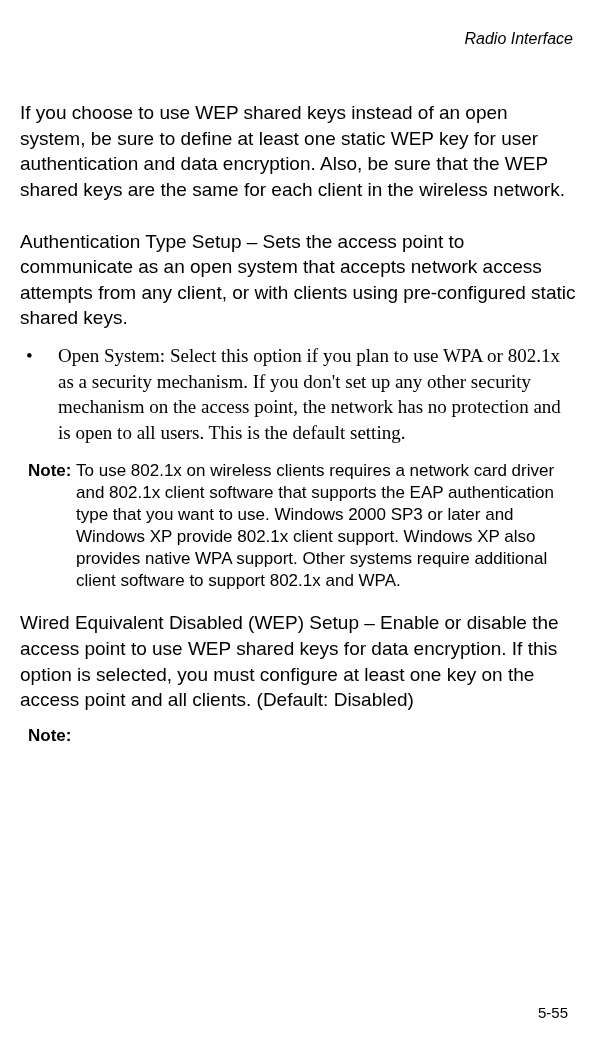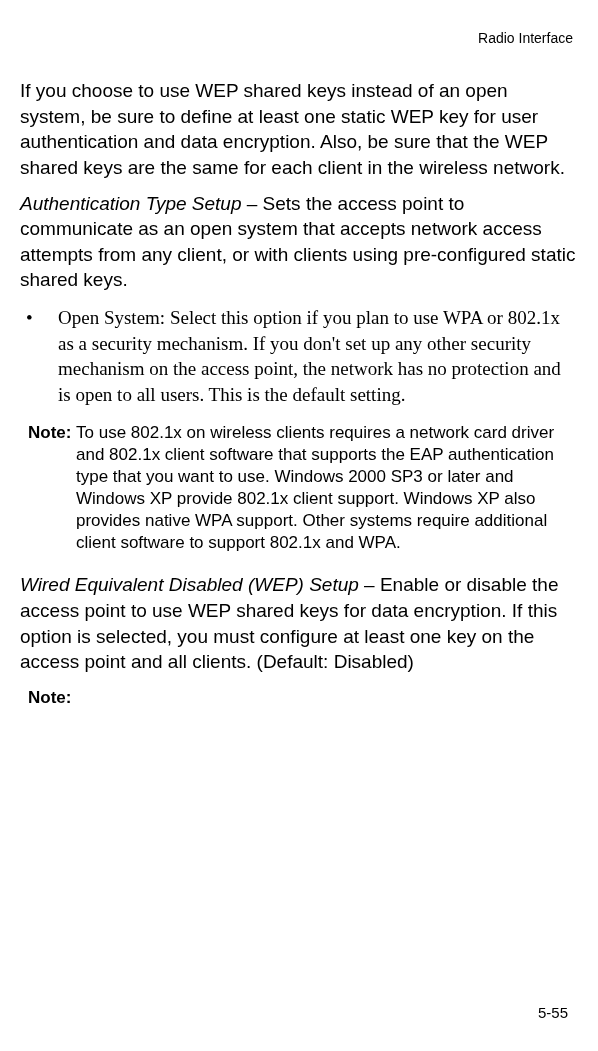--- a/index.html
+++ b/index.html
@@ -11,36 +11,36 @@
       width: 598px;
       height: 1051px;
       font-family: Arial, Helvetica, sans-serif;
       background: #fff;
       color: #000;
       padding: 30px 20px 30px 20px;
       position: relative;
     }
     .header {
       text-align: right;
-      font-size: 14px;
-      margin-bottom: 32px;
+      font-style: italic;
+      font-size: 16px;
+      margin-bottom: 52px;
       padding-right: 5px;
     }
     .body-text {
       font-size: 19px;
       line-height: 1.35;
-      margin-bottom: 10px;
+      margin-bottom: 26px;
     }
     .section-intro {
       font-size: 19px;
       line-height: 1.35;
       margin-bottom: 12px;
     }
     .section-title-inline {
-      font-style: italic;
       text-align: center;
     }
     ul {
       list-style: none;
       margin-bottom: 14px;
       font-family: Liberation Serif, serif;
     }
     ul li {
       font-size: 19px;
       line-height: 1.35;

